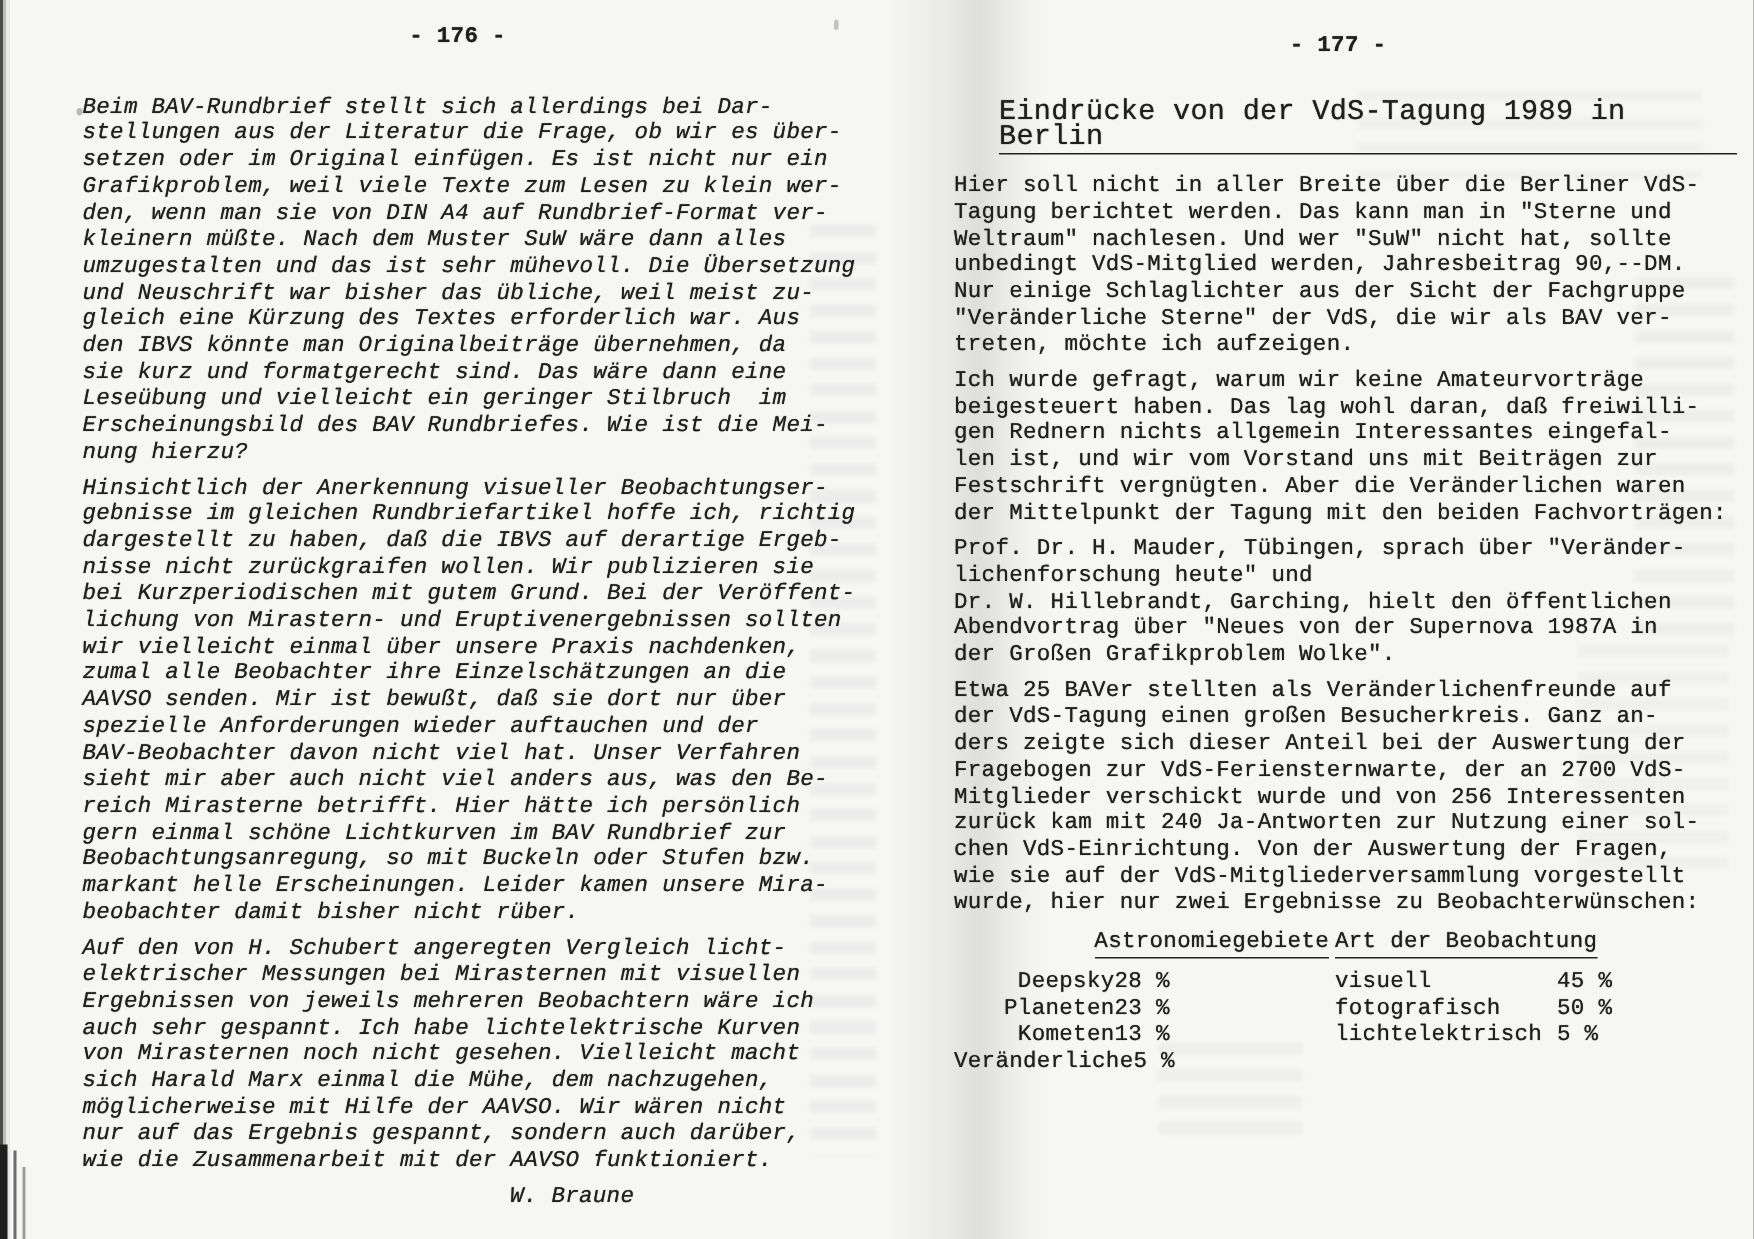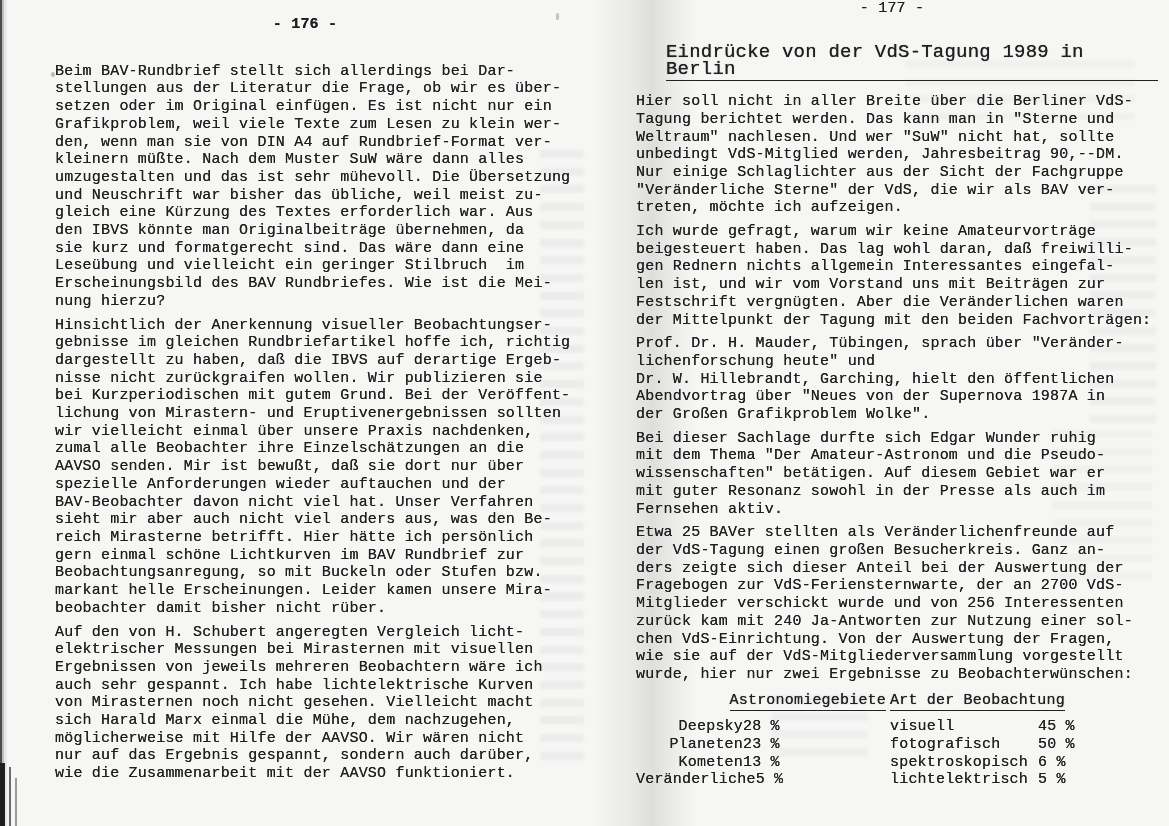--- a/index.html
+++ b/index.html
@@ -49,22 +49,22 @@
     letter-spacing:.2px;
     white-space:pre-wrap;
     text-shadow:0 0 .6px rgba(25,25,25,.85);
   }
   .pagenum{
     text-align:center;
     font-size:15px;line-height:17.7px;letter-spacing:.2px;
     text-shadow:0 0 .6px rgba(25,25,25,.85);
   }
   .page-left .pagenum{margin-top:16px;transform:translateX(-20px);font-weight:bold;}
-  .page-right .pagenum{margin-top:0;transform:translateX(-5px);}
-  .page-left .body{margin-top:29px;}
+  .page-right .pagenum{margin-top:22px;transform:translateX(-5px);font-weight:bold;}
+  .page-left .body{margin-top:29px;font-style:italic;}
   .page-right .heading{
     margin:26px 0 12px 30px;
     font-size:19px;font-weight:normal;line-height:17.7px;letter-spacing:.2px;
     display:inline-block;
     border-bottom:1.6px solid #222;
     padding-bottom:1px;
     text-shadow:0 0 .7px rgba(25,25,25,.9);
   }
   p.txt{margin:0 0 6px 0;}
   .signature{margin:4px 0 0 285px;}
@@ -140,20 +140,21 @@
 beobachter damit bisher nicht rüber.</p>
       <p class="txt">Auf den von H. Schubert angeregten Vergleich licht-
 elektrischer Messungen bei Mirasternen mit visuellen
 Ergebnissen von jeweils mehreren Beobachtern wäre ich
 auch sehr gespannt. Ich habe lichtelektrische Kurven
 von Mirasternen noch nicht gesehen. Vielleicht macht
 sich Harald Marx einmal die Mühe, dem nachzugehen,
 möglicherweise mit Hilfe der AAVSO. Wir wären nicht
 nur auf das Ergebnis gespannt, sondern auch darüber,
 wie die Zusammenarbeit mit der AAVSO funktioniert.</p>
+      <div class="txt signature">W. Braune</div>
     </div>
   </section>
 
   <section class="page page-right">
     <div class="pagenum">- 177 -</div>
     <div>
       <h2 class="heading">Eindrücke von der VdS-Tagung 1989 in Berlin</h2>
     </div>
     <div class="body">
       <p class="txt">Hier soll nicht in aller Breite über die Berliner VdS-
@@ -167,25 +168,20 @@
 beigesteuert haben. Das lag wohl daran, daß freiwilli-
 gen Rednern nichts allgemein Interessantes eingefal-
 len ist, und wir vom Vorstand uns mit Beiträgen zur
 Festschrift vergnügten. Aber die Veränderlichen waren
 der Mittelpunkt der Tagung mit den beiden Fachvorträgen:</p>
       <p class="txt">Prof. Dr. H. Mauder, Tübingen, sprach über "Veränder-
 lichenforschung heute" und
 Dr. W. Hillebrandt, Garching, hielt den öffentlichen
 Abendvortrag über "Neues von der Supernova 1987A in
 der Großen Grafikproblem Wolke".</p>
-      <p class="txt">Bei dieser Sachlage durfte sich Edgar Wunder ruhig
-mit dem Thema "Der Amateur-Astronom und die Pseudo-
-wissenschaften" betätigen. Auf diesem Gebiet war er
-mit guter Resonanz sowohl in der Presse als auch im
-Fernsehen aktiv.</p>
       <p class="txt">Etwa 25 BAVer stellten als Veränderlichenfreunde auf
 der VdS-Tagung einen großen Besucherkreis. Ganz an-
 ders zeigte sich dieser Anteil bei der Auswertung der
 Fragebogen zur VdS-Feriensternwarte, der an 2700 VdS-
 Mitglieder verschickt wurde und von 256 Interessenten
 zurück kam mit 240 Ja-Antworten zur Nutzung einer sol-
 chen VdS-Einrichtung. Von der Auswertung der Fragen,
 wie sie auf der VdS-Mitgliederversammlung vorgestellt
 wurde, hier nur zwei Ergebnisse zu Beobachterwünschen:</p>
 
@@ -214,24 +210,20 @@
           <div class="ttitle">Art der Beobachtung</div>
           <div class="trow">
             <span class="lbl">visuell</span>
             <span class="val">45 %</span>
           </div>
           <div class="trow">
             <span class="lbl">fotografisch</span>
             <span class="val">50 %</span>
           </div>
           <div class="trow">
-            <span class="lbl">spektroskopisch</span>
-            <span class="val">6 %</span>
-          </div>
-          <div class="trow">
             <span class="lbl">lichtelektrisch</span>
             <span class="val">5 %</span>
           </div>
         </div>
       </div>
     </div>
   </section>
 
 </div>
 

